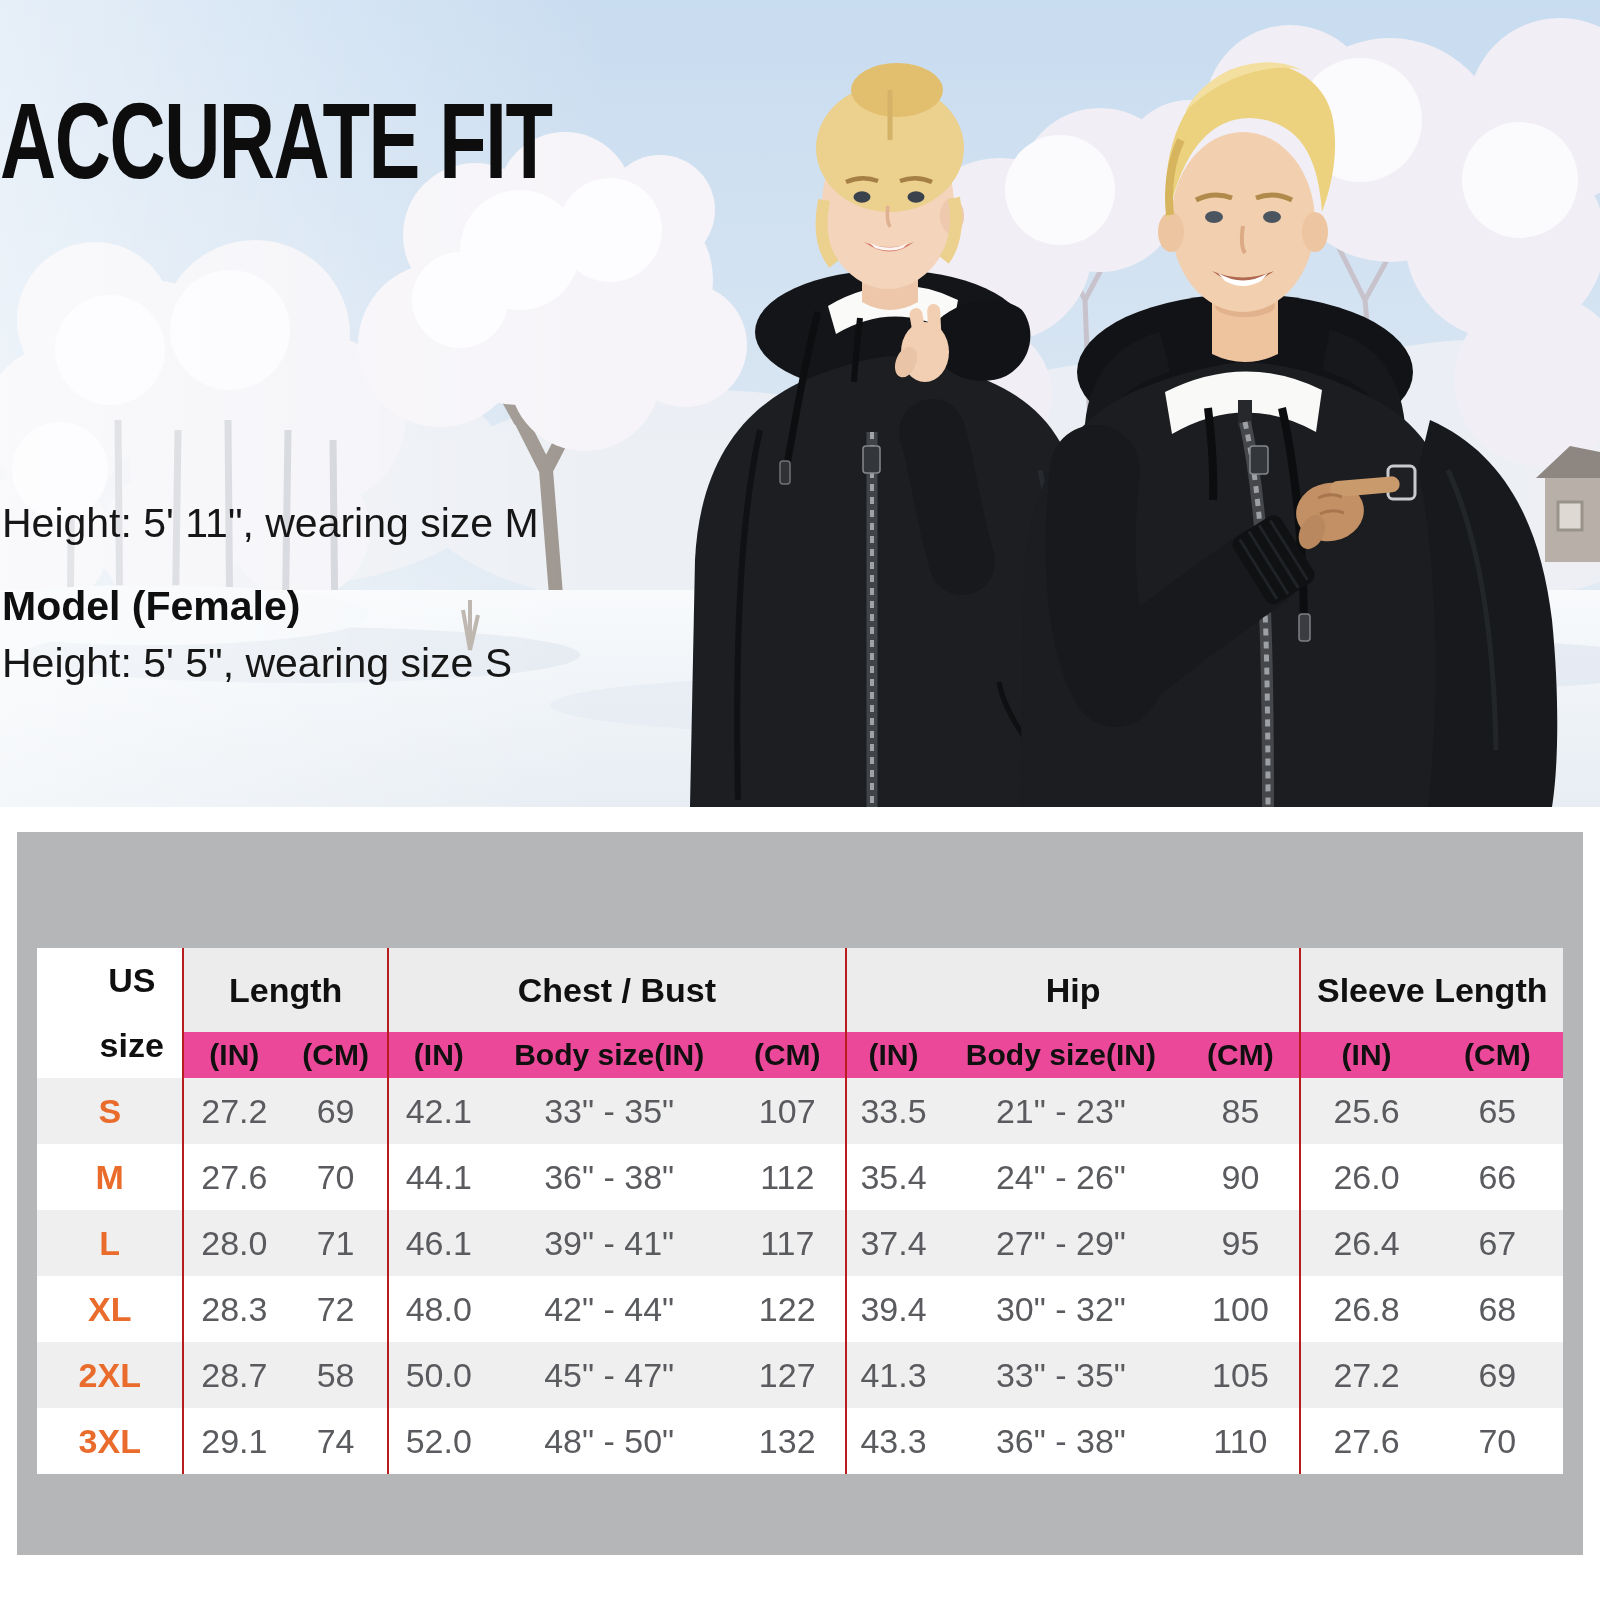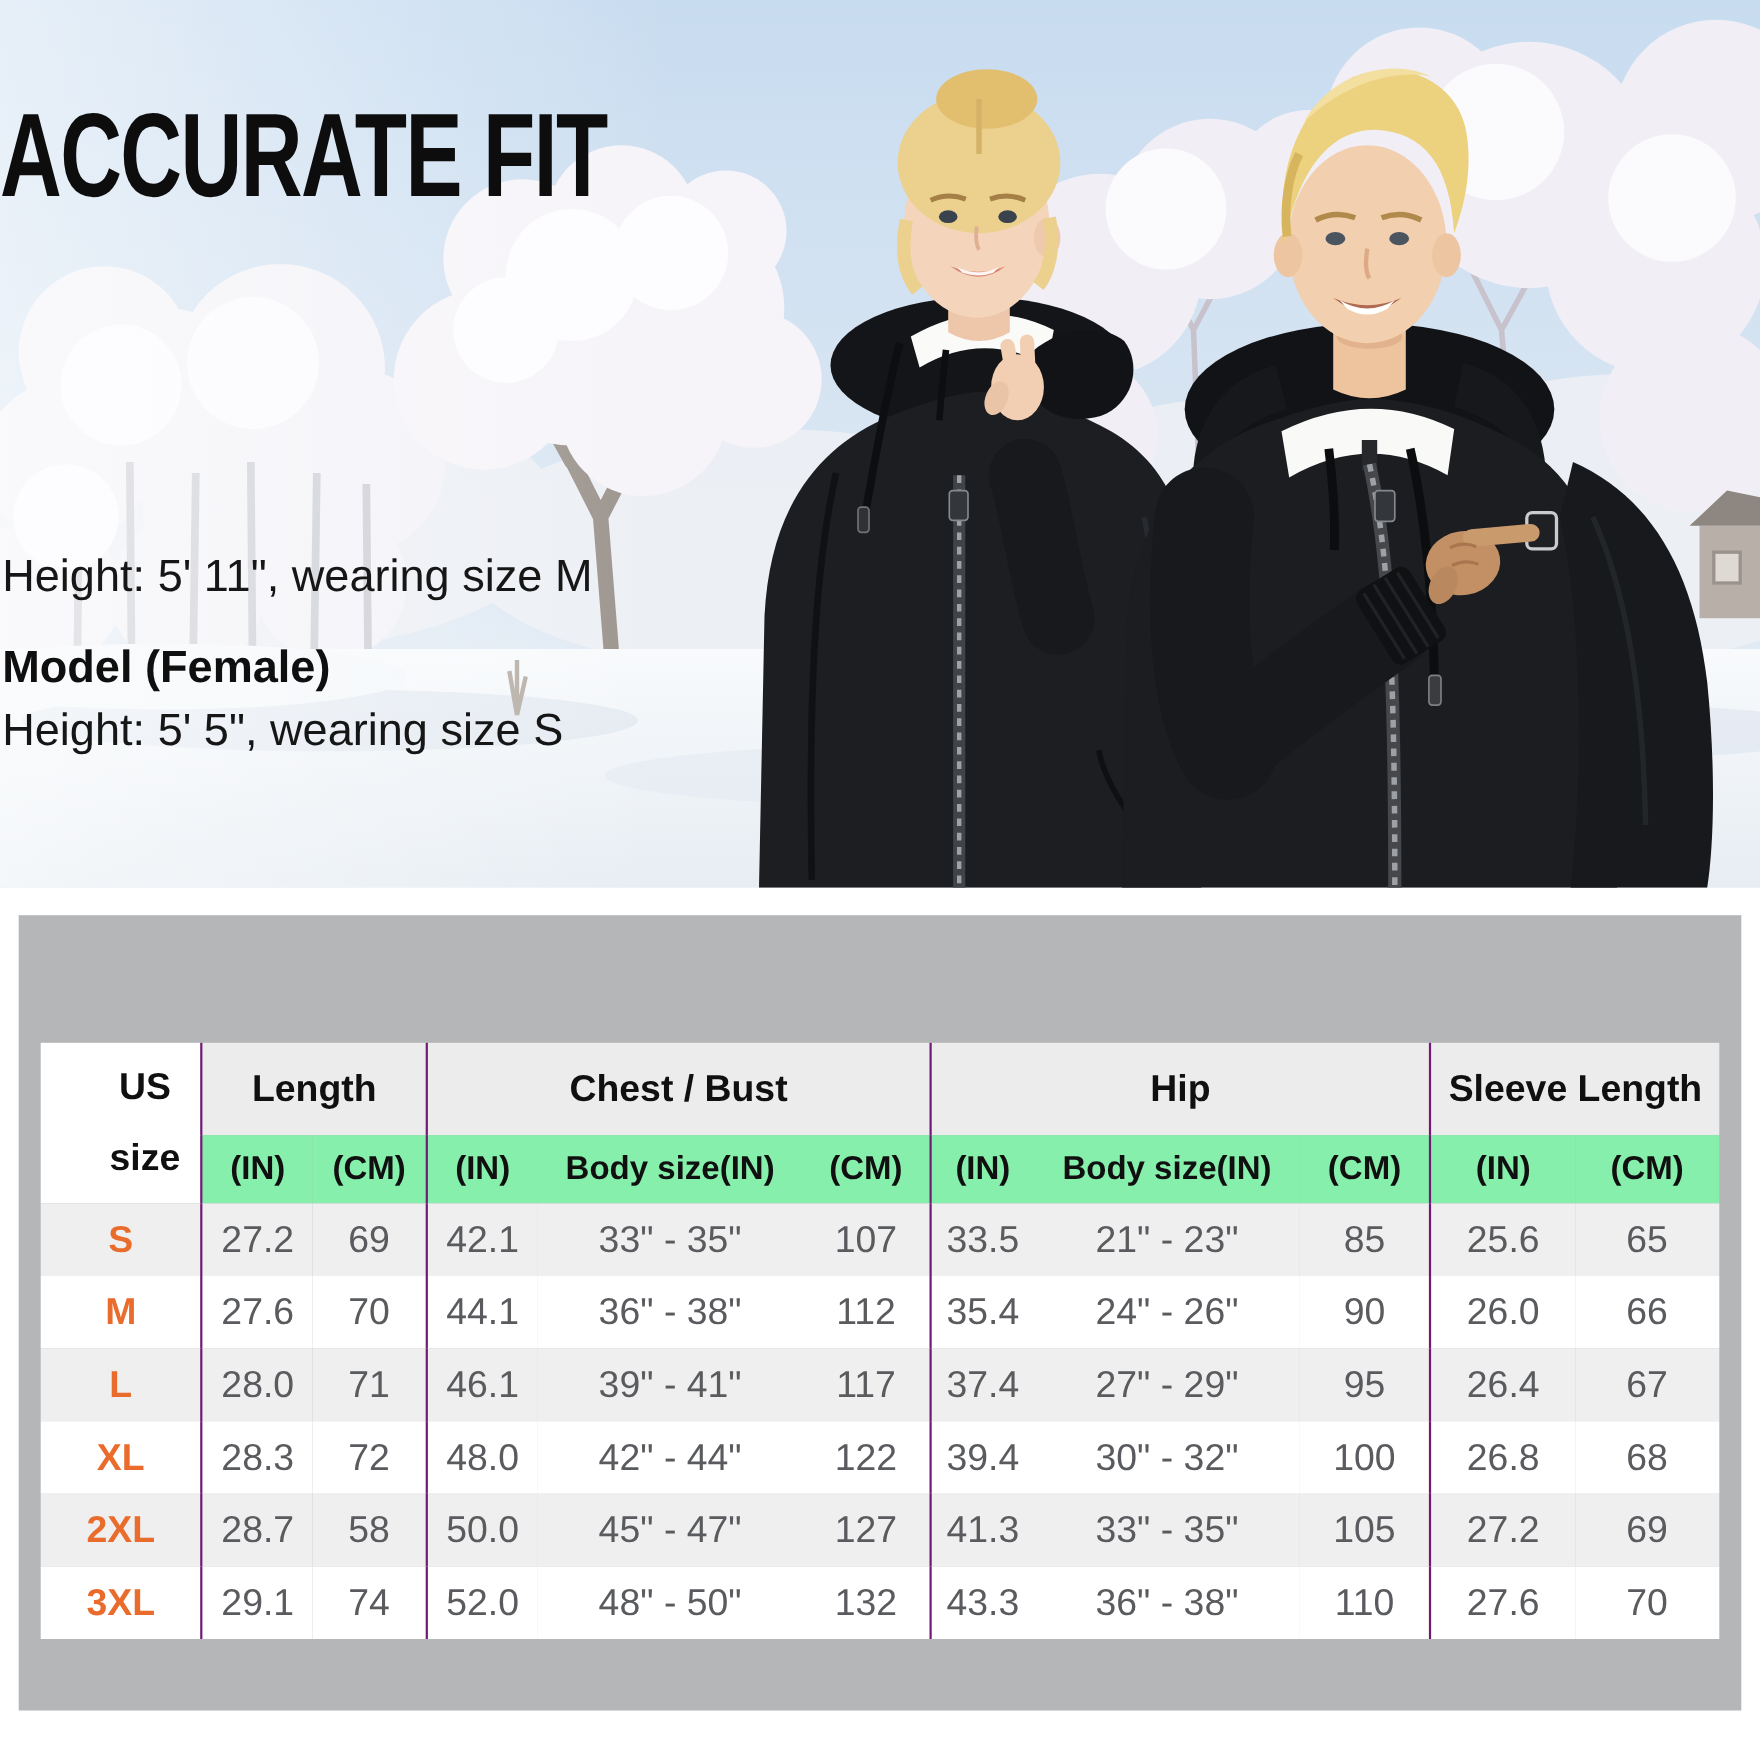--- a/index.html
+++ b/index.html
@@ -20,28 +20,28 @@
   
   .panel{position:absolute;left:17px;top:832px;width:1566px;height:723px;background:#B4B6B8;}
   .panel-title-wrap{position:absolute;left:0;top:32px;width:100%;text-align:center;}
   .panel-title{display:inline-block;font-size:49px;font-weight:bold;color:#0c0c0c;
                letter-spacing:0px;transform:scaleX(0.76);transform-origin:center center;white-space:nowrap;}
   .tbl-wrap{position:absolute;left:20px;right:20px;top:116px;}
   table.size-tbl{width:100%;border-collapse:collapse;table-layout:fixed;}
   table.size-tbl td{text-align:center;vertical-align:middle;padding:0;}
   tr.group-row td{height:84px;background:#ECECEC;font-size:34px;font-weight:bold;color:#101010;}
   tr.group-row td.us-cell{background:#FFFFFF;height:auto;padding-left:44px;}
-  tr.sub-row td{height:62px;background:#86efac;font-size:30px;font-weight:bold;color:#101010;}
+  tr.sub-row td{height:46px;background:#ec4899;font-size:30px;font-weight:bold;color:#101010;}
   td.us-cell{background:#FFFFFF;}
   .us-line{font-size:34px;font-weight:bold;color:#101010;line-height:1.9;}
   tr.data-row td{height:66px;font-size:34px;color:#5A5B5E;}
   tr.data-row.odd td{background:#EFEFEF;}
   tr.data-row.even td{background:#FFFFFF;}
   tr.data-row td.size-cell{font-weight:bold;font-size:34px;color:#E96C2C;}
-  td.gs{border-left:2px solid #701a75;}
+  td.gs{border-left:2px solid #b91c1c;}
 </style>
 </head>
 <body>
 
 <div class="canvas">
 
   <div class="hero">
     <svg viewBox="0 0 1600 807" width="1600" height="807">
       <defs>
         <linearGradient id="sky" x1="0" y1="0" x2="0" y2="1">

